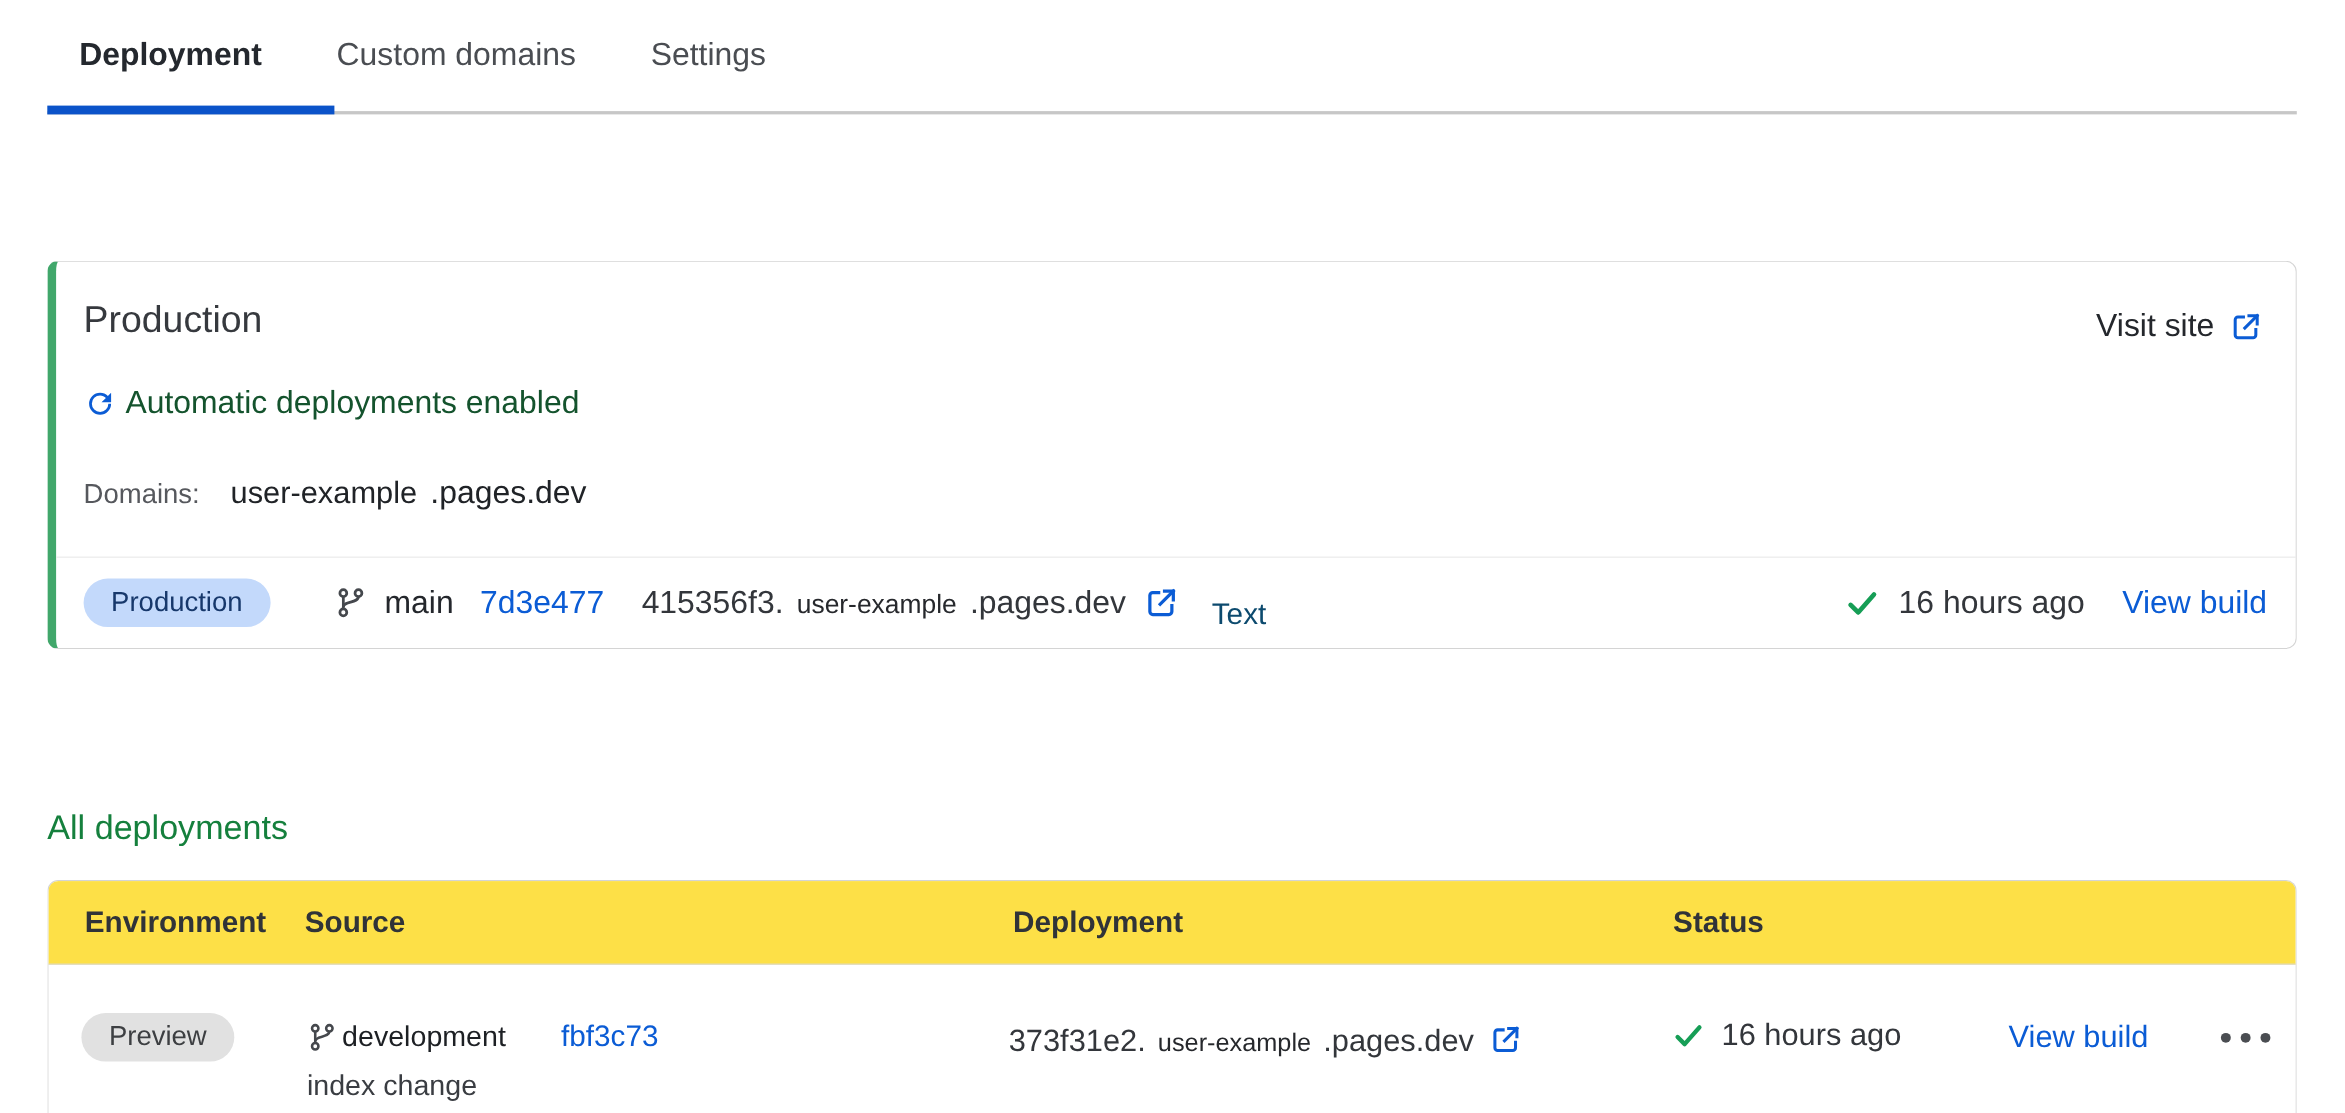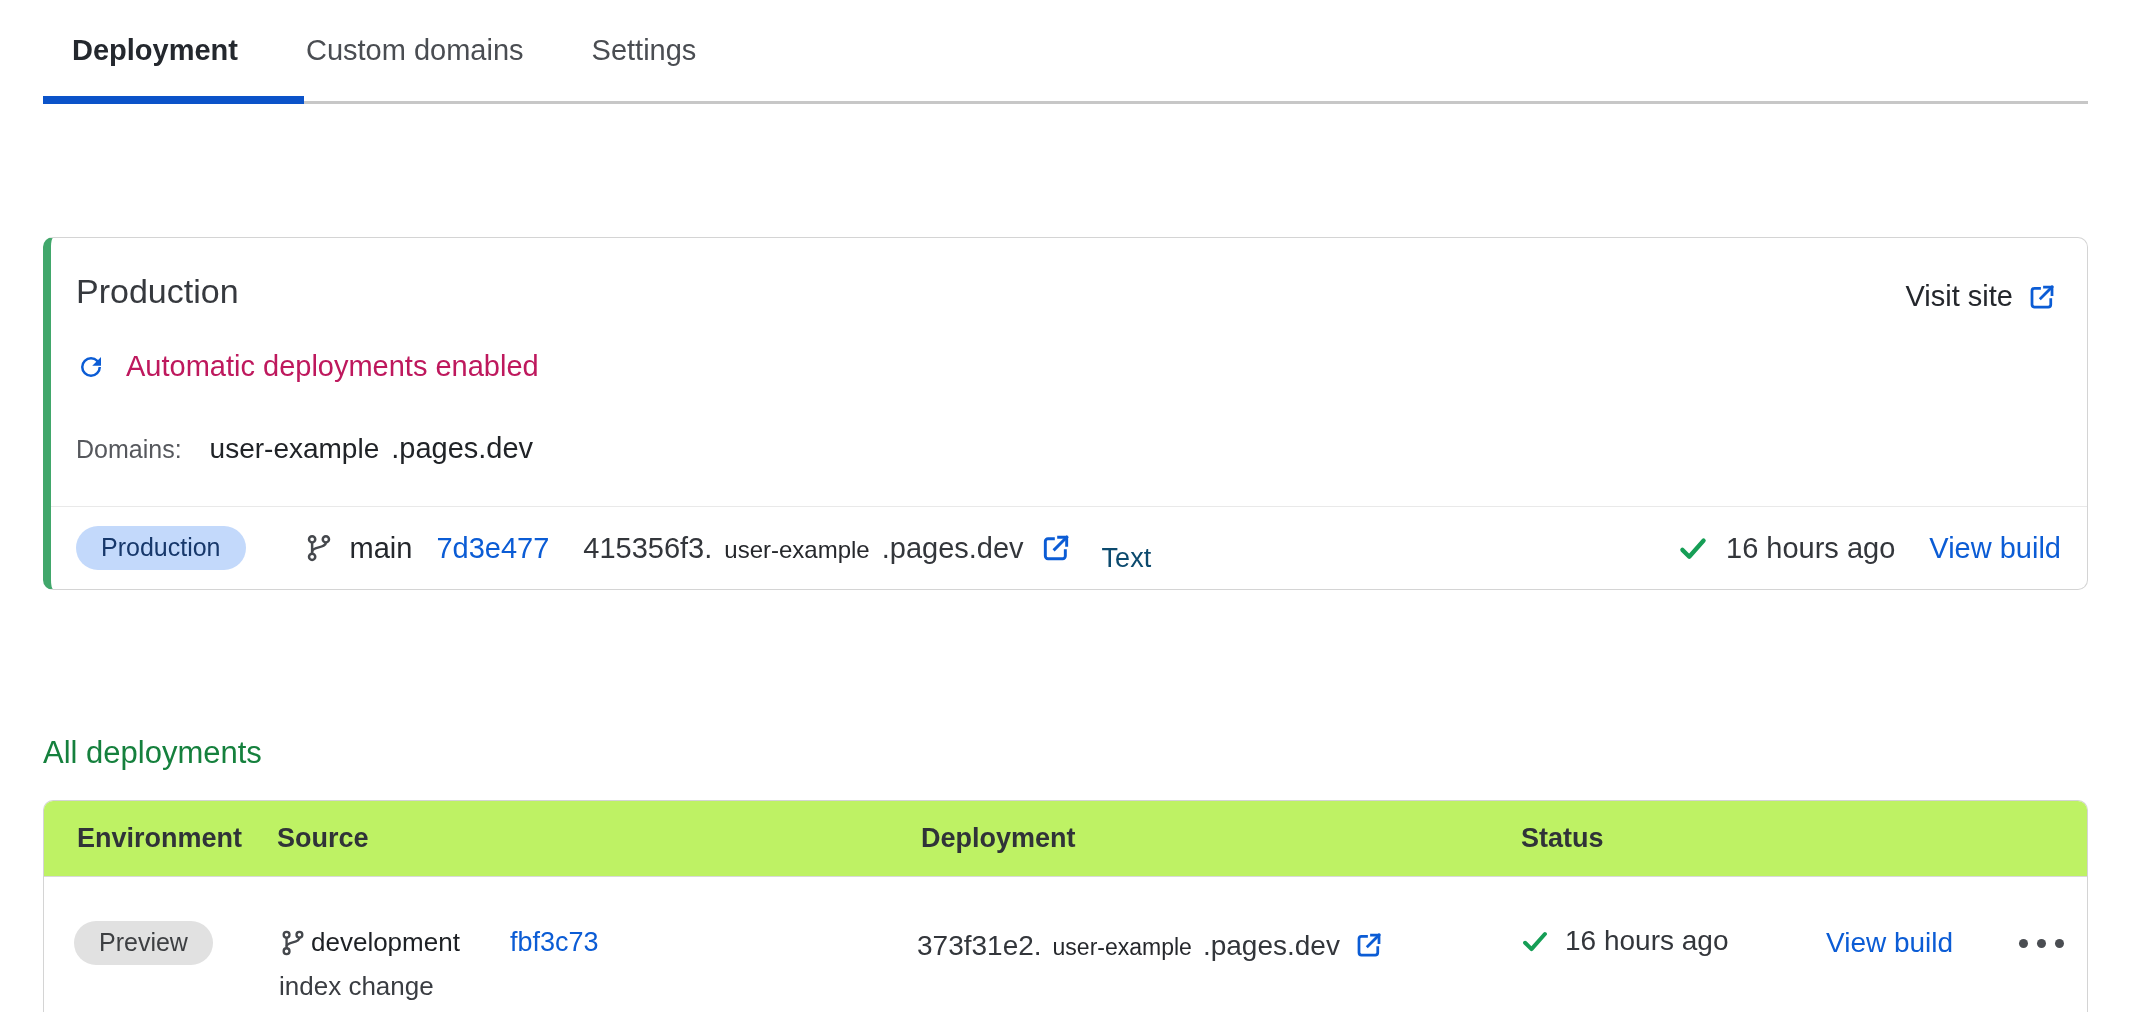--- a/index.html
+++ b/index.html
@@ -15,22 +15,22 @@
   .tabs{display:flex;align-items:center;height:100px;}
   .tab{font-size:29px;color:#4a4d52;padding:0 34px;cursor:pointer;white-space:nowrap;}
   .tab.first{padding-left:29px;}
   .tab.active{color:#24282e;font-weight:700;}
   
   .card{position:absolute;left:43px;top:237px;width:2045px;height:353px;box-sizing:border-box;
     background:#fff;border:1px solid #d4d4d4;border-left:8px solid #41a76b;border-radius:10px;}
   .card-title{position:absolute;left:25px;top:34px;font-size:34px;color:#36393e;}
   .visit-site{position:absolute;right:30px;top:42px;display:flex;align-items:center;gap:14px;
     font-size:29px;color:#24272c;cursor:pointer;}
-  .auto-row{position:absolute;left:25px;top:112px;display:flex;align-items:center;gap:20px;
-    font-size:29px;color:#be185d;}
+  .auto-row{position:absolute;left:25px;top:112px;display:flex;align-items:center;gap:8px;
+    font-size:29px;color:#14532d;}
   .domains-row{position:absolute;left:25px;top:194px;display:flex;align-items:baseline;}
   .domains-label{font-size:25px;color:#56585d;margin-right:28px;}
   .domain-name{font-size:28px;color:#202327;}
   .domain-suffix{font-size:29px;color:#202327;margin-left:12px;}
   .card-sep{position:absolute;left:0;right:0;top:268px;height:1px;background:#e9e9e9;}
   .prod-row{position:absolute;left:0;right:0;top:269px;bottom:0;display:flex;align-items:center;padding-left:25px;}
   .badge{display:inline-block;border-radius:999px;padding:8px 25px;font-size:25px;line-height:1.1;white-space:nowrap;}
   .badge.production{background:#c3d9fb;color:#17386b;}
   .badge.preview{background:#e1e1e1;color:#3d3f42;}
   .prod-row .badge{margin-right:58px;}
@@ -43,21 +43,21 @@
   .url .name{font-size:24px;color:#26282c;margin:0 12px;}
   .url .suf{font-size:29px;color:#33363b;margin-right:16px;}
   .annotation{font-size:27px;color:#0c4a6e;margin-left:30px;transform:translateY(10px);}
   .right-group{position:absolute;right:26px;top:0;bottom:0;display:flex;align-items:center;gap:18px;}
   .time-text{font-size:29px;color:#33363b;margin-right:16px;}
   .view-build{font-size:29px;}
   
   .all-heading{position:absolute;left:43px;top:735px;font-size:31px;color:#15803d;}
   .table{position:absolute;left:43px;top:800px;width:2045px;height:212px;box-sizing:border-box;
     background:#fff;border:1px solid #d4d4d4;border-bottom:none;border-radius:10px 10px 0 0;overflow:hidden;}
-  .thead{position:relative;height:76px;background:#bef264;border-bottom:1px solid #d9d9d9;box-sizing:border-box;}
+  .thead{position:relative;height:76px;background:#fde047;border-bottom:1px solid #d9d9d9;box-sizing:border-box;}
   .th{position:absolute;top:0;line-height:75px;font-size:27px;font-weight:700;color:#303338;white-space:nowrap;}
   .th.env{left:33px;} .th.src{left:233px;} .th.dep{left:877px;} .th.sta{left:1477px;}
   .trow{position:relative;height:128px;}
   .trow .badge{position:absolute;left:30px;top:44px;}
   .cell-branch{position:absolute;left:235px;top:50px;display:flex;align-items:center;gap:4px;}
   .dev-branch{font-size:26px;color:#1d2024;}
   .commit-msg{position:absolute;left:235px;top:94px;font-size:26px;color:#3a3d42;}
   .row-commit{position:absolute;left:466px;top:50px;font-size:27px;}
   .cell-url{position:absolute;left:873px;top:48px;display:flex;align-items:baseline;}
   .cell-url .pre{font-size:28px;color:#33363b;}

